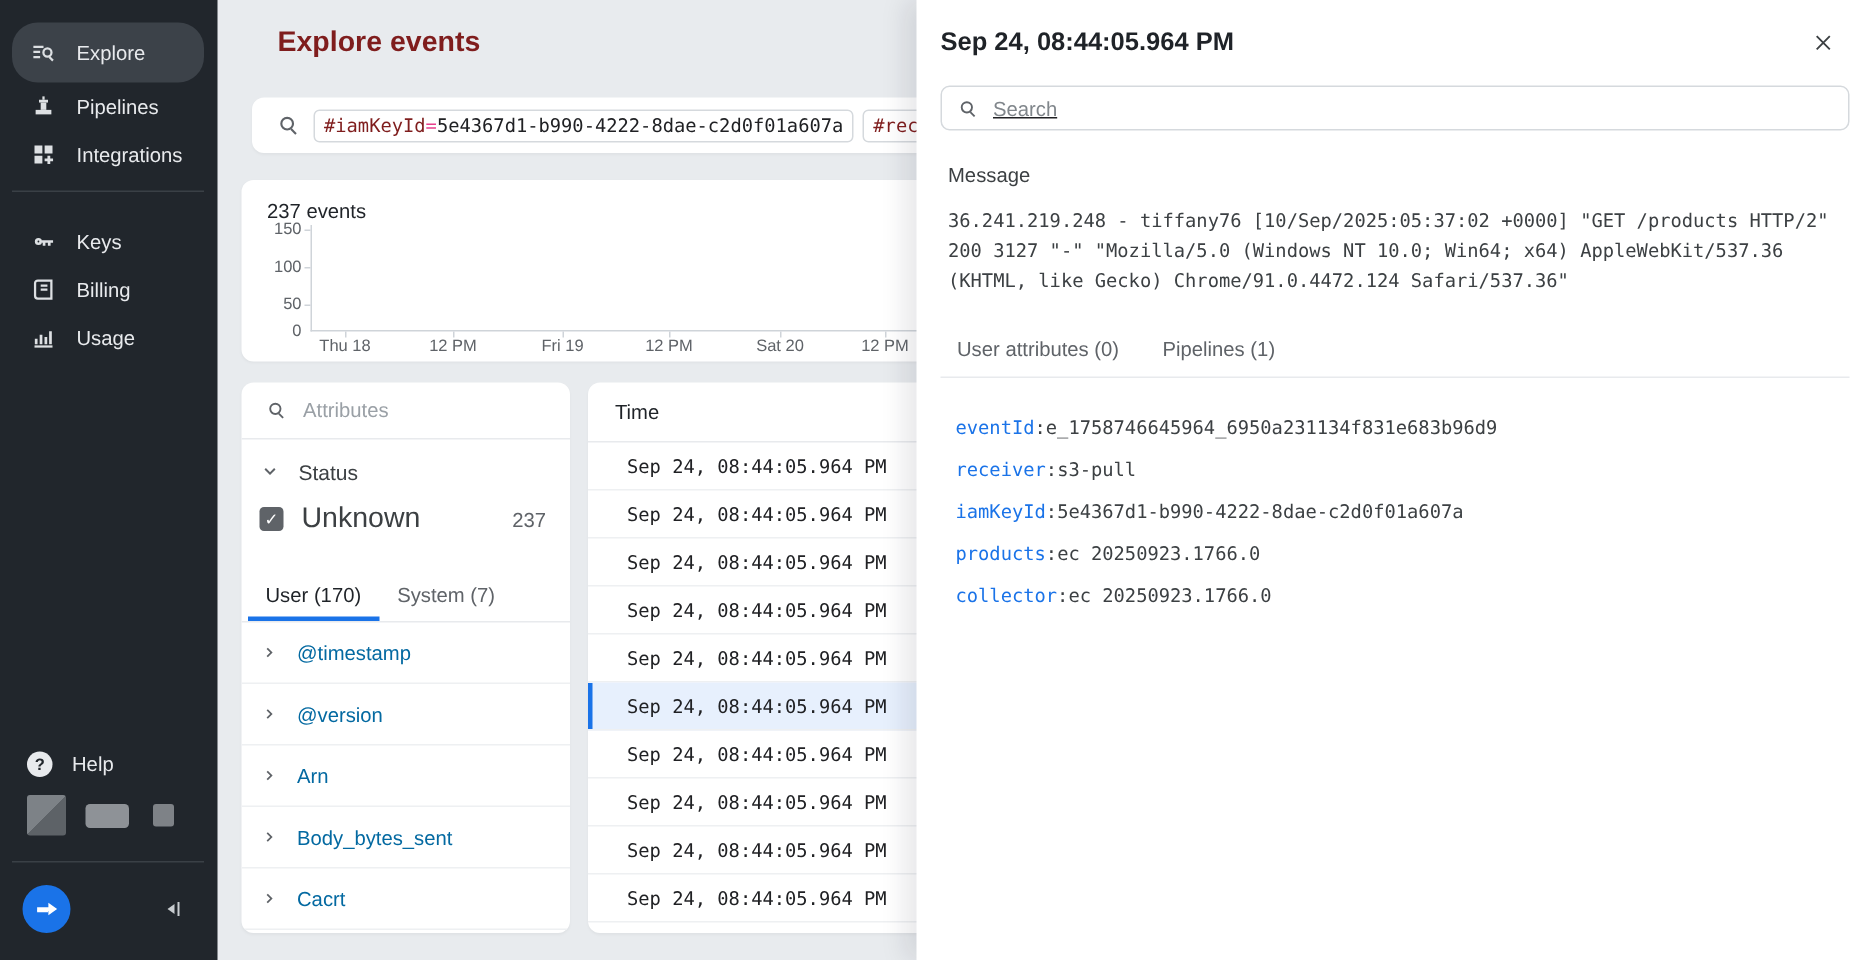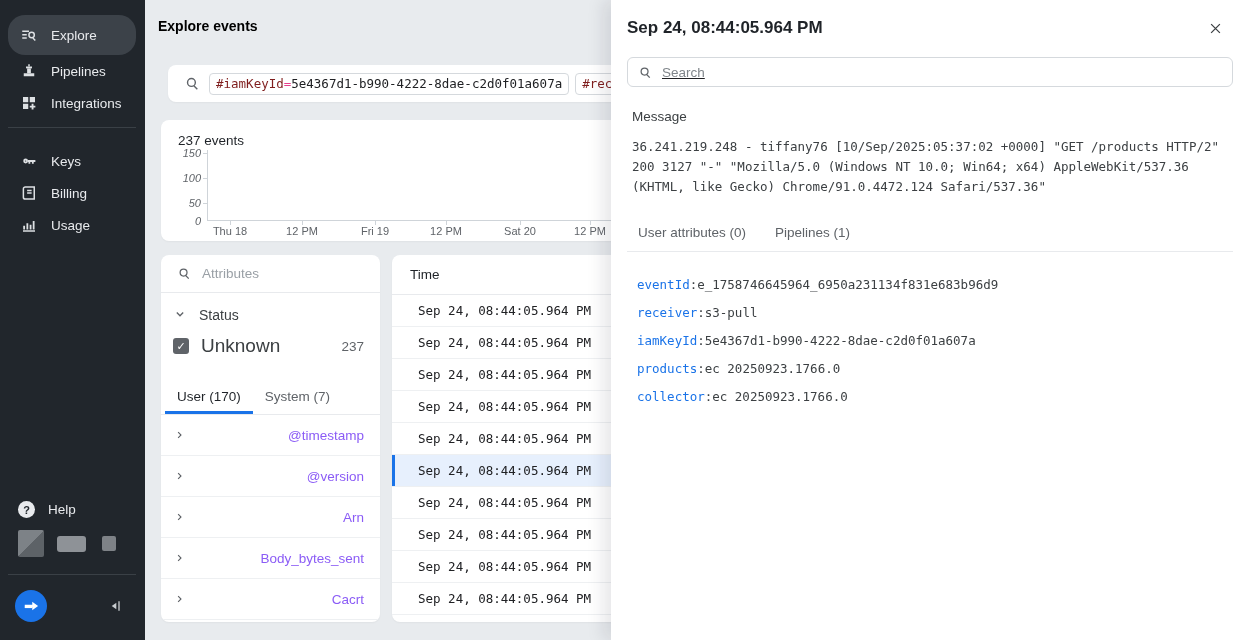--- a/index.html
+++ b/index.html
@@ -25,55 +25,55 @@
   .rblock2 { width:29px; height:16px; background:#8e9297; border-radius:3px; margin-left:13px; }
   .rblock3 { width:14px; height:15px; background:#7e8287; border-radius:2px; margin-left:16px; }
   .logo-row { position:absolute; left:15px; right:15px; top:590px; display:flex; align-items:center; }
   .logo-circle { width:32px; height:32px; border-radius:50%; background:#1a73e8; color:#fff; display:flex; align-items:center; justify-content:center; cursor:pointer; }
   .logo-circle svg { width:20px; height:20px; }
   .collapse-btn { margin-left:auto; width:16px; height:16px; color:#c8ccd0; cursor:pointer; margin-right:5px; }
   .collapse-btn svg { width:16px; height:16px; }
 
   
   .main { position:absolute; left:145px; top:0; right:0; bottom:0; background:#e8ebee; }
-  .page-title { position:absolute; left:13px; top:18px; font-size:14px; font-weight:700; color:#000000; }
+  .page-title { position:absolute; left:40px; top:18px; font-size:19px; font-weight:700; color:#7f1d1d; }
   .searchbar { position:absolute; left:23px; top:65px; right:12px; height:37px; background:#fff; border-radius:8px; display:flex; align-items:center; padding:0 10px; box-shadow:0 1px 2px rgba(0,0,0,.04); }
   .searchbar .mag { width:17px; height:17px; color:#5f6368; margin:0 8px 0 6px; flex:none; }
   .chip { border:1px solid #d5d9dd; border-radius:4px; padding:2px 6px 3px; font-size:12.5px; white-space:nowrap; background:#fff; cursor:pointer; }
   .chip + .chip { margin-left:6px; }
   .chip .k { color:#7f1d1d; }
   .chip .op { color:#e83e8c; }
   .chip .v { color:#202124; }
 
   
   .chart-card { position:absolute; left:16px; top:120px; right:12px; height:121px; background:#fff; border-radius:8px; box-shadow:0 1px 2px rgba(0,0,0,.04); }
   .chart-title { position:absolute; left:17px; top:13px; font-size:13.5px; font-weight:500; color:#1f2328; }
   .yaxis { position:absolute; left:46px; top:30px; width:1px; height:71px; background:#cfd4d9; }
   .xaxis { position:absolute; left:46px; top:100px; right:0; height:1px; background:#cfd4d9; }
-  .ytick-label { position:absolute; width:32px; text-align:right; font-size:11px; color:#5f6368; left:8px;font-style:italic; }
+  .ytick-label { position:absolute; width:32px; text-align:right; font-size:11px; color:#5f6368; left:8px; }
   .ytick { position:absolute; left:42px; width:4px; height:1px; background:#cfd4d9; }
   .xtick-label { position:absolute; top:105px; width:60px; text-align:center; font-size:11px; color:#5f6368; }
   .xtick { position:absolute; top:101px; width:1px; height:4px; background:#cfd4d9; }
 
   
   .filters-card { position:absolute; left:16px; top:255px; width:219px; height:367px; background:#fff; border-radius:8px; box-shadow:0 1px 2px rgba(0,0,0,.04); overflow:hidden; }
   .filter-search { height:38px; display:flex; align-items:center; padding:0 16px; border-bottom:1px solid #e8eaed; }
   .filter-search svg { width:15px; height:15px; color:#5f6368; margin-right:10px; flex:none; }
   .filter-search input { border:none; outline:none; font-size:13.5px; width:100%; color:#202124; font-family:inherit; }
   .filter-search input::placeholder { color:#9aa0a6; }
   .status-head { display:flex; align-items:center; padding:14px 16px 4px 11px; font-size:14px; color:#3c4043; cursor:pointer; }
   .status-head svg { width:16px; height:16px; color:#5f6368; margin-right:11px; }
   .status-row { display:flex; align-items:center; padding:8px 16px 10px 12px; cursor:pointer; }
   .checkbox { width:16px; height:16px; border-radius:3px; background:#5f6368; color:#fff; font-size:11px; display:flex; align-items:center; justify-content:center; margin-right:12px; }
   .status-label { font-size:19px; color:#3c4043; }
   .status-count { margin-left:auto; font-size:13.5px; color:#5f6368; }
   .ftabs { display:flex; margin-top:16px; border-bottom:1px solid #e8eaed; padding:0 4px; }
   .ftab { font-size:13.5px; color:#5f6368; padding:6px 12px 10px; cursor:pointer; }
   .ftab.active { color:#1f2328; box-shadow:inset 0 -3px 0 #1a73e8; }
-  .attr-row { height:41px; display:flex; align-items:center; padding:0 16px 0 12px; border-bottom:1px solid #eef0f2; font-size:13.5px; color:#8b5cf6; cursor:pointer;justify-content:space-between; }
+  .attr-row { height:41px; display:flex; align-items:center; padding:0 16px 0 12px; border-bottom:1px solid #eef0f2; font-size:13.5px; color:#0369a1; cursor:pointer; }
   .attr-row svg { width:14px; height:14px; color:#5f6368; margin-right:11px; flex:none; }
 
   
   .table-card { position:absolute; left:247px; top:255px; right:12px; height:367px; background:#fff; border-radius:8px; box-shadow:0 1px 2px rgba(0,0,0,.04); overflow:hidden; }
   .thead { height:40px; display:flex; align-items:center; padding-left:18px; font-size:13.5px; color:#1f2328; border-bottom:1px solid #e8eaed; }
   .trow { height:32px; display:flex; align-items:center; padding-left:26px; font-size:12.5px; color:#202124; border-bottom:1px solid #eef0f2; cursor:pointer; }
   .trow.selected { background:#e7f0fd; box-shadow:inset 3px 0 0 #1a73e8; }
 
   
   .detail-panel { position:absolute; left:611px; top:0; width:639px; height:640px; background:#fff; box-shadow:-8px 0 16px rgba(15,23,42,.10); z-index:40; }

